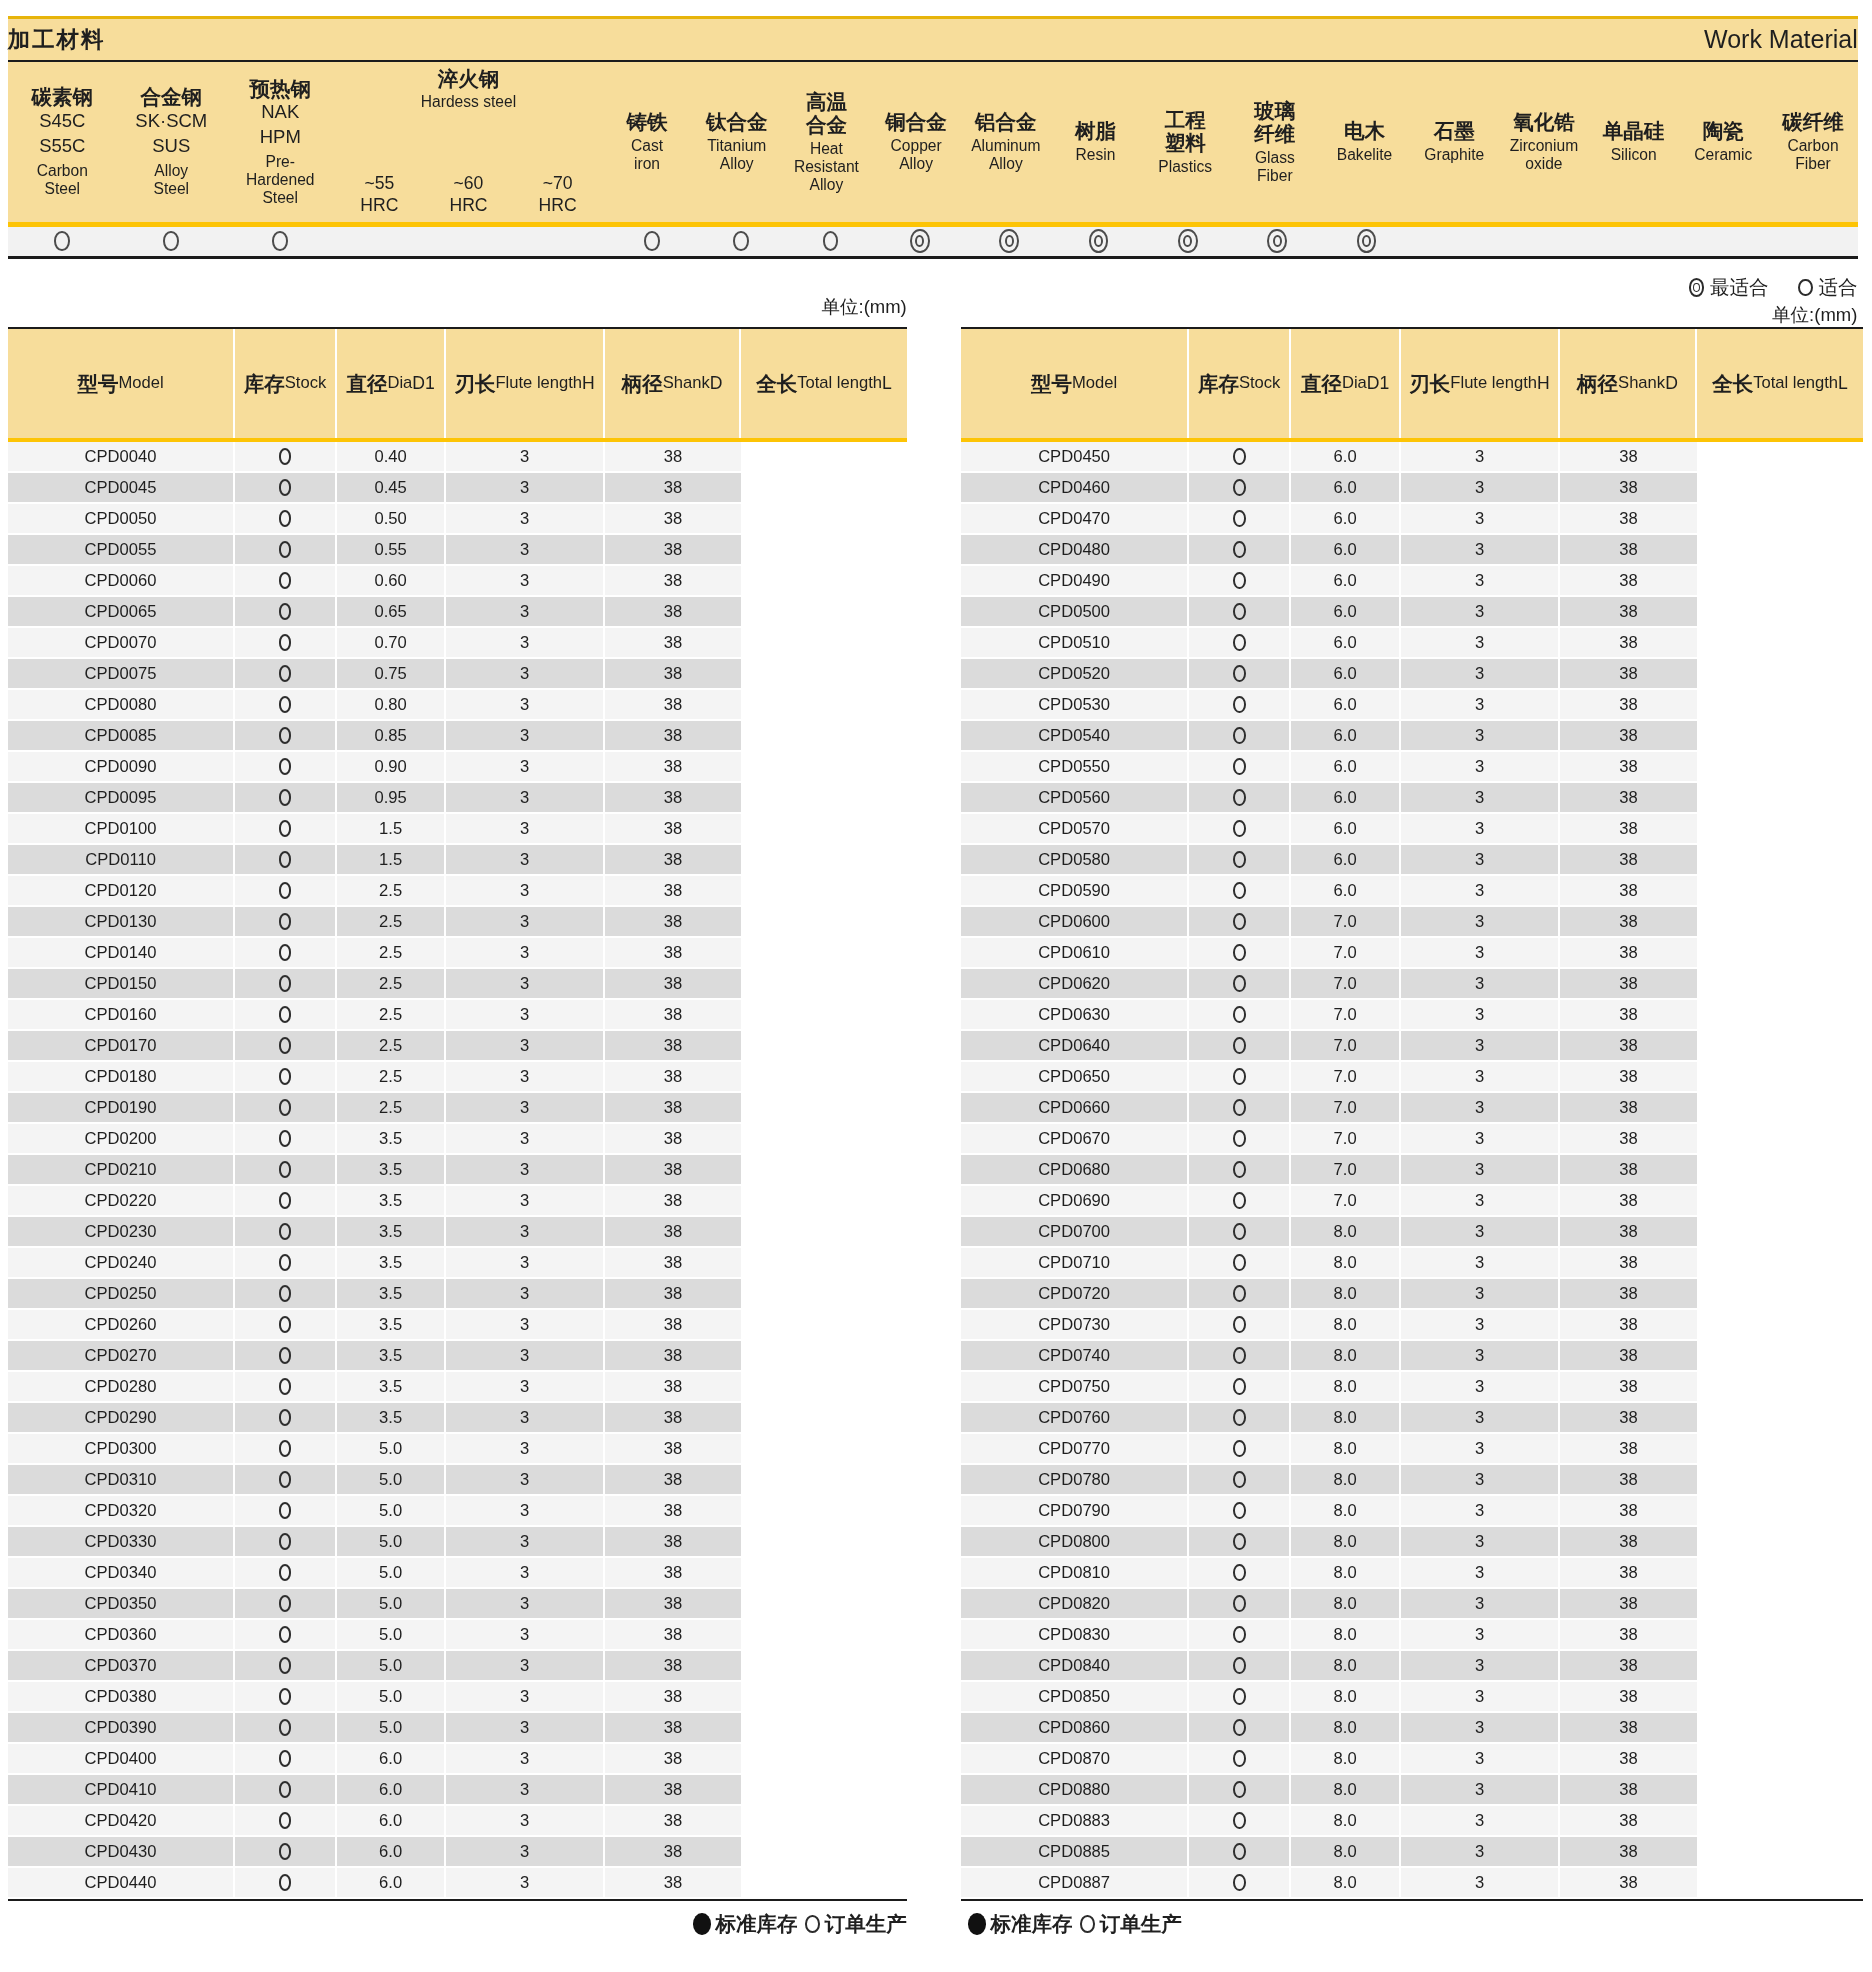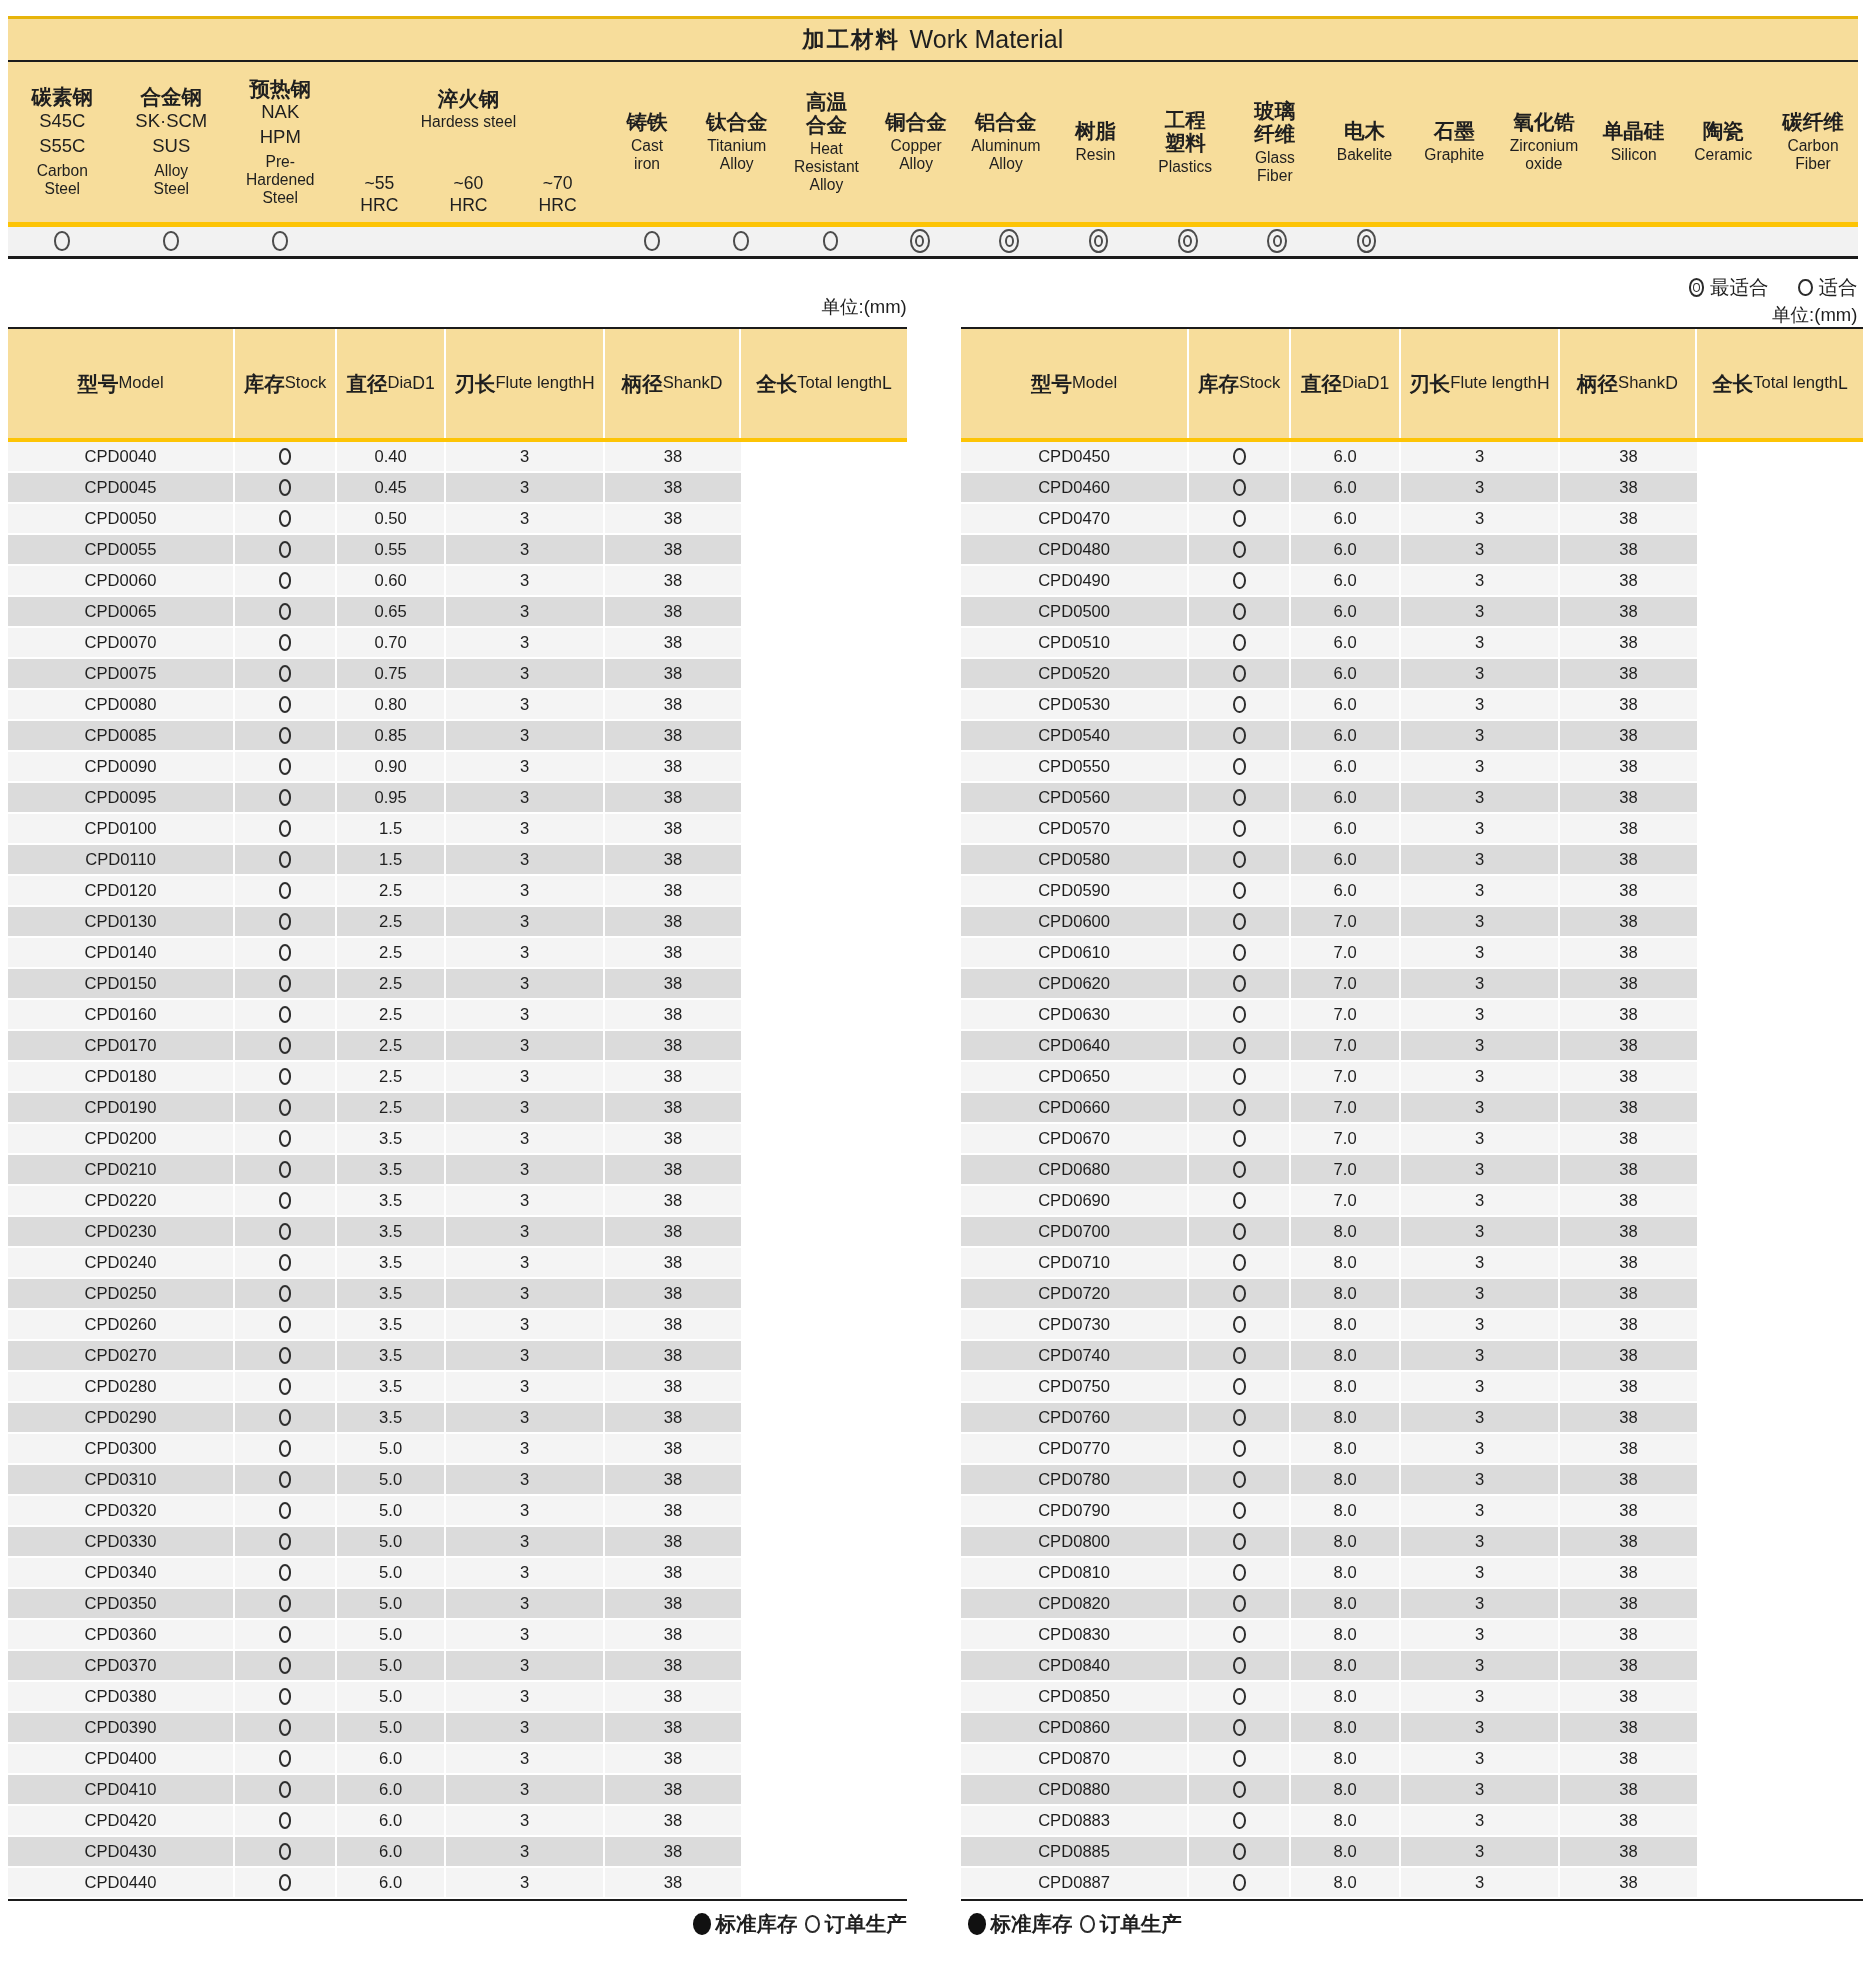--- a/index.html
+++ b/index.html
@@ -4,21 +4,21 @@
 <style>
   html,body{margin:0;padding:0;}
   body{
     width:1872px;height:1973px;position:relative;background:#ffffff;
     font-family:"Liberation Sans","DejaVu Sans",sans-serif;color:#1f1f1f;
     -webkit-font-smoothing:antialiased;
   }
   
   .band{position:absolute;left:7.8px;top:15.6px;width:1850px;border-top:3.9px solid #e7b40a;}
   .band-title{
-    background:#f7dd9b;height:41px;display:flex;align-items:center;justify-content:center;
+    background:#f7dd9b;height:41px;display:flex;align-items:center;justify-content:space-between;
     border-bottom:2.9px solid #1b1b1b;gap:9.8px;
   }
   .band-title .zh{font-size:22.4px;font-weight:bold;letter-spacing:2px;}
   .band-title .en{font-size:25px;}
   .band-cols{background:#f7dd9b;height:160px;display:flex;align-items:stretch;border-bottom:5.9px solid #fdc405;}
   .mat-cell{display:flex;flex-direction:column;align-items:center;justify-content:center;text-align:center;padding:2px 1px;box-sizing:border-box;}
   .mat-zh{font-size:20.5px;font-weight:bold;white-space:pre-line;line-height:1.15;}
   .mat-code{font-size:18.5px;line-height:1.35;}
   .mat-en{font-size:15.6px;white-space:pre-line;line-height:1.15;margin-top:2.9px;}
   .mat-group{display:flex;flex-direction:column;align-items:stretch;box-sizing:border-box;padding:3.9px 0 2px 0;}
@@ -95,21 +95,21 @@
 Steel</div>
       </div>
       <div class="mat-cell" style="flex: 1.22 1 0px;">
         <div class="mat-zh">预热钢</div>
         <div class="mat-code">NAK</div>
         <div class="mat-code">HPM</div>
         <div class="mat-en">Pre-
 Hardened
 Steel</div>
       </div>
-      <div class="mat-cell mat-group" style="flex: 3.05 1 0px; margin-top: 20px;">
+      <div class="mat-cell mat-group" style="flex: 3.05 1 0px;">
         <div class="mat-zh">淬火钢</div>
         <div class="mat-en">Hardess steel</div>
         <div class="group-subs">
           <div class="group-sub">~55
 HRC</div>
           <div class="group-sub">~60
 HRC</div>
           <div class="group-sub">~70
 HRC</div>
         </div>

